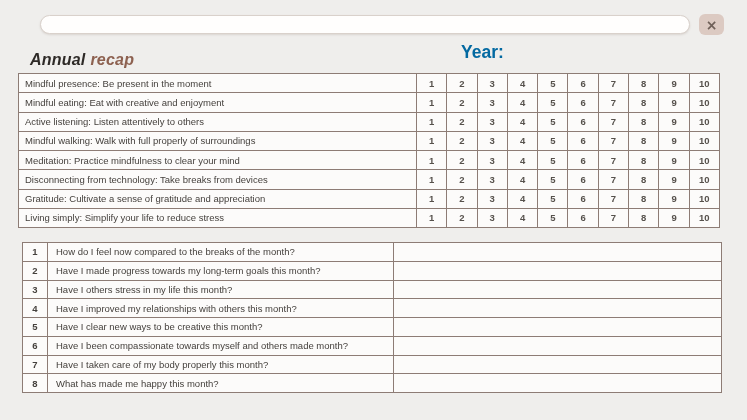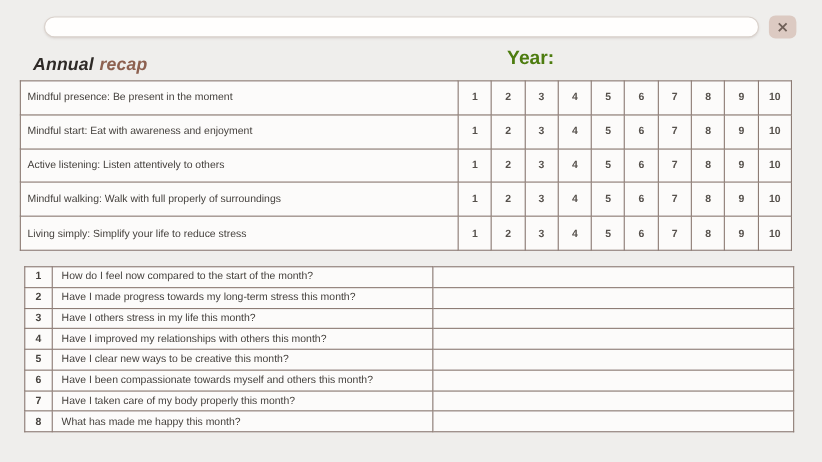--- a/index.html
+++ b/index.html
@@ -33,21 +33,21 @@
   }
 
   
   .page-title{
     position:absolute;left:30px;top:51px;
     font-size:16px;font-weight:700;letter-spacing:.2px;color:#2e2a27;font-style:italic;
   }
   .page-title .w2{color:#8d6150;margin-left:5px;}
   .year-label{
     position:absolute;left:461px;top:42px;
-    font-size:17.5px;font-weight:700;color:#4d7c0f;
+    font-size:17.5px;font-weight:700;color:#0369a1;
   }
 
   
   table{
     border-collapse:collapse;table-layout:fixed;
     position:absolute;border-spacing:0;
   }
   td{
     border:1px solid #8d7c75;background:#fcfbfa;
     font-size:9.5px;color:#45413d;
@@ -102,21 +102,21 @@
           <td class="rating">3</td>
           <td class="rating">4</td>
           <td class="rating">5</td>
           <td class="rating">6</td>
           <td class="rating">7</td>
           <td class="rating">8</td>
           <td class="rating">9</td>
           <td class="rating">10</td>
         </tr>
         <tr>
-          <td class="statement">Mindful start: Eat with awareness and enjoyment</td>
+          <td class="statement">Mindful eating: Eat with creative and enjoyment</td>
           <td class="rating">1</td>
           <td class="rating">2</td>
           <td class="rating">3</td>
           <td class="rating">4</td>
           <td class="rating">5</td>
           <td class="rating">6</td>
           <td class="rating">7</td>
           <td class="rating">8</td>
           <td class="rating">9</td>
           <td class="rating">10</td>
@@ -129,20 +129,59 @@
           <td class="rating">4</td>
           <td class="rating">5</td>
           <td class="rating">6</td>
           <td class="rating">7</td>
           <td class="rating">8</td>
           <td class="rating">9</td>
           <td class="rating">10</td>
         </tr>
         <tr>
           <td class="statement">Mindful walking: Walk with full properly of surroundings</td>
+          <td class="rating">1</td>
+          <td class="rating">2</td>
+          <td class="rating">3</td>
+          <td class="rating">4</td>
+          <td class="rating">5</td>
+          <td class="rating">6</td>
+          <td class="rating">7</td>
+          <td class="rating">8</td>
+          <td class="rating">9</td>
+          <td class="rating">10</td>
+        </tr>
+        <tr>
+          <td class="statement">Meditation: Practice mindfulness to clear your mind</td>
+          <td class="rating">1</td>
+          <td class="rating">2</td>
+          <td class="rating">3</td>
+          <td class="rating">4</td>
+          <td class="rating">5</td>
+          <td class="rating">6</td>
+          <td class="rating">7</td>
+          <td class="rating">8</td>
+          <td class="rating">9</td>
+          <td class="rating">10</td>
+        </tr>
+        <tr>
+          <td class="statement">Disconnecting from technology: Take breaks from devices</td>
+          <td class="rating">1</td>
+          <td class="rating">2</td>
+          <td class="rating">3</td>
+          <td class="rating">4</td>
+          <td class="rating">5</td>
+          <td class="rating">6</td>
+          <td class="rating">7</td>
+          <td class="rating">8</td>
+          <td class="rating">9</td>
+          <td class="rating">10</td>
+        </tr>
+        <tr>
+          <td class="statement">Gratitude: Cultivate a sense of gratitude and appreciation</td>
           <td class="rating">1</td>
           <td class="rating">2</td>
           <td class="rating">3</td>
           <td class="rating">4</td>
           <td class="rating">5</td>
           <td class="rating">6</td>
           <td class="rating">7</td>
           <td class="rating">8</td>
           <td class="rating">9</td>
           <td class="rating">10</td>
@@ -165,46 +204,46 @@
 
   <table id="questions-table">
     <colgroup>
       <col style="width:25px">
         <col style="width:346px">
         <col>
     </colgroup>
     <tbody>
         <tr>
           <td class="qnum">1</td>
-          <td class="question">How do I feel now compared to the start of the month?</td>
+          <td class="question">How do I feel now compared to the breaks of the month?</td>
           <td class="answer"></td>
         </tr>
         <tr>
           <td class="qnum">2</td>
-          <td class="question">Have I made progress towards my long-term stress this month?</td>
+          <td class="question">Have I made progress towards my long-term goals this month?</td>
           <td class="answer"></td>
         </tr>
         <tr>
           <td class="qnum">3</td>
           <td class="question">Have I others stress in my life this month?</td>
           <td class="answer"></td>
         </tr>
         <tr>
           <td class="qnum">4</td>
           <td class="question">Have I improved my relationships with others this month?</td>
           <td class="answer"></td>
         </tr>
         <tr>
           <td class="qnum">5</td>
           <td class="question">Have I clear new ways to be creative this month?</td>
           <td class="answer"></td>
         </tr>
         <tr>
           <td class="qnum">6</td>
-          <td class="question">Have I been compassionate towards myself and others this month?</td>
+          <td class="question">Have I been compassionate towards myself and others made month?</td>
           <td class="answer"></td>
         </tr>
         <tr>
           <td class="qnum">7</td>
           <td class="question">Have I taken care of my body properly this month?</td>
           <td class="answer"></td>
         </tr>
         <tr>
           <td class="qnum">8</td>
           <td class="question">What has made me happy this month?</td>

